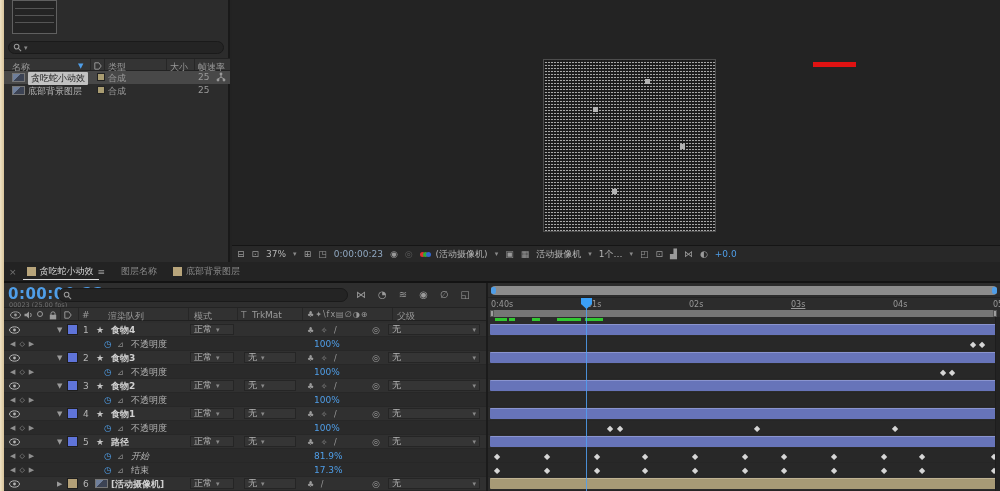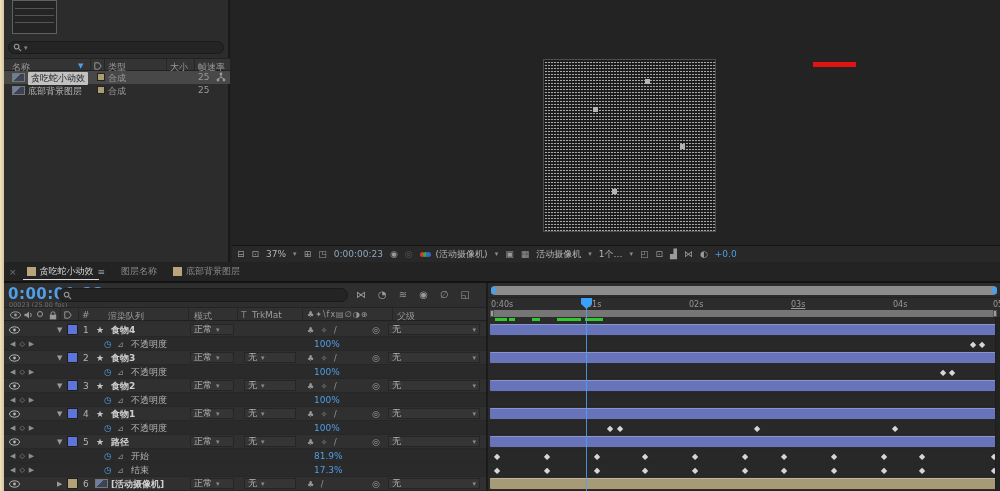--- a/index.html
+++ b/index.html
@@ -413,21 +413,21 @@
           <div class="cell" style="left: 368px; color: rgb(154, 154, 154);">◎</div>
           <div class="cell ddbox" style="left: 384px; top: 1px; width: 92px; justify-content: space-between;">
             <div style="display: inline;">无</div>
             <div class="chev" style="display: inline;">▾</div>
           </div>
         </div>
         <div class="row prop" style="top: 166px;">
           <div class="cell navkeys" style="left: 6px;">◀◇▶</div>
           <div class="cell stopwatch" style="left: 100px;">◷</div>
           <div class="cell graph-ic" style="left: 113px;">⊿</div>
-          <div class="cell" style="left: 127px; color: rgb(181, 181, 181);">开始</div>
+          <div class="cell" style="left: 127px; color: rgb(181, 181, 181); font-style: italic;">开始</div>
           <div class="cell blue-val" style="left: 310px;">81.9%</div>
         </div>
         <div class="row prop" style="top: 180px;">
           <div class="cell navkeys" style="left: 6px;">◀◇▶</div>
           <div class="cell stopwatch" style="left: 100px;">◷</div>
           <div class="cell graph-ic" style="left: 113px;">⊿</div>
           <div class="cell" style="left: 127px; color: rgb(181, 181, 181);">结束</div>
           <div class="cell blue-val" style="left: 310px;">17.3%</div>
         </div>
         <div class="row layer" style="top: 194px;">

